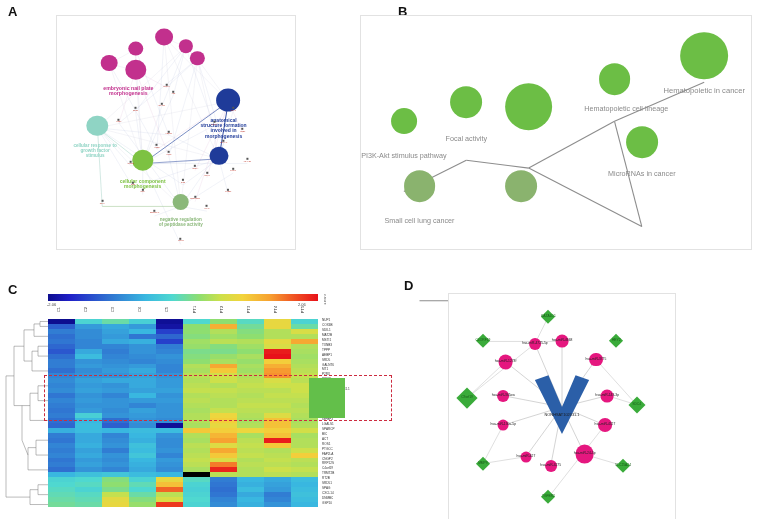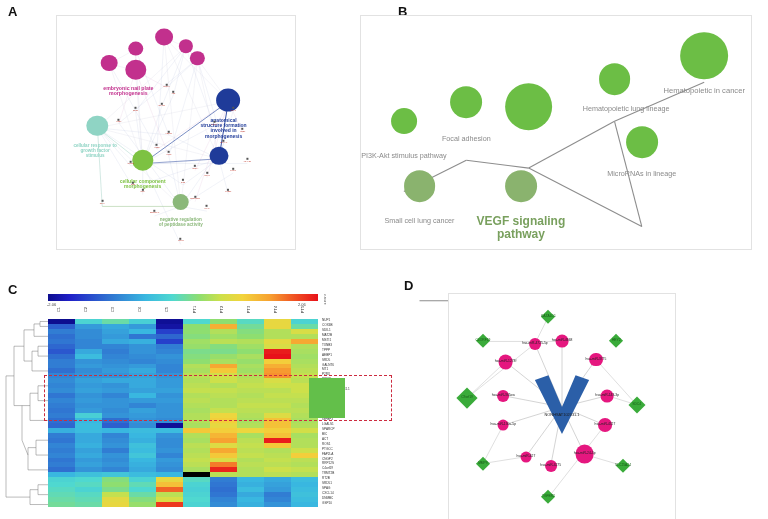--- a/index.html
+++ b/index.html
@@ -192,32 +192,31 @@
       <line x1="43" y1="39" x2="65" y2="27" stroke="#8d8d8d" stroke-width="1.1" opacity="1" vector-effect="non-scaling-stroke"></line>
       <line x1="65" y1="27" x2="88" y2="17" stroke="#8d8d8d" stroke-width="1.1" opacity="1" vector-effect="non-scaling-stroke"></line>
       <line x1="43" y1="39" x2="72" y2="54" stroke="#8d8d8d" stroke-width="1.1" opacity="1" vector-effect="non-scaling-stroke"></line>
       <line x1="65" y1="27" x2="72" y2="54" stroke="#8d8d8d" stroke-width="1.1" opacity="1" vector-effect="non-scaling-stroke"></line>
       <line x1="15" y1="73" x2="41" y2="73" stroke="#8d8d8d" stroke-width="1.1" opacity="1" vector-effect="non-scaling-stroke"></line>
     </svg>
   <div class="netB" id="panelB-nodes">
       <div class="nodeB" style="left: 11%; top: 45%; width: 6.63265%; height: 11.0638%; background: rgb(108, 190, 69);"></div>
       <div class="labB" style="left: 11%; top: 60%; font-size: 7.2px; color: rgb(138, 138, 138); font-weight: normal;">PI3K-Akt stimulus pathway</div>
       <div class="nodeB" style="left: 27%; top: 37%; width: 8.16327%; height: 13.617%; background: rgb(108, 190, 69);"></div>
-      <div class="labB" style="left: 27%; top: 53%; font-size: 7.2px; color: rgb(138, 138, 138); font-weight: normal;">Focal adhesion</div>
+      <div class="labB" style="left: 27%; top: 53%; font-size: 7.2px; color: rgb(138, 138, 138); font-weight: normal;">Focal activity</div>
       <div class="nodeB" style="left: 43%; top: 39%; width: 12.2449%; height: 20.4255%; background: rgb(108, 190, 69);"></div>
       <div class="nodeB" style="left: 65%; top: 27%; width: 8.16327%; height: 13.617%; background: rgb(108, 190, 69);"></div>
-      <div class="labB" style="left: 68%; top: 40%; font-size: 7.2px; color: rgb(138, 138, 138); font-weight: normal;">Hematopoietic lung lineage</div>
+      <div class="labB" style="left: 68%; top: 40%; font-size: 7.2px; color: rgb(138, 138, 138); font-weight: normal;">Hematopoietic cell lineage</div>
       <div class="nodeB" style="left: 88%; top: 17%; width: 12.2449%; height: 20.4255%; background: rgb(108, 190, 69);"></div>
       <div class="labB" style="left: 88%; top: 32%; font-size: 7.6px; color: rgb(138, 138, 138); font-weight: normal;">Hematopoietic in cancer</div>
       <div class="nodeB" style="left: 72%; top: 54%; width: 8.16327%; height: 13.617%; background: rgb(108, 190, 69);"></div>
-      <div class="labB" style="left: 72%; top: 68%; font-size: 7.2px; color: rgb(138, 138, 138); font-weight: normal;">MicroRNAs in lineage</div>
+      <div class="labB" style="left: 72%; top: 68%; font-size: 7.2px; color: rgb(138, 138, 138); font-weight: normal;">MicroRNAs in cancer</div>
       <div class="nodeB" style="left: 15%; top: 73%; width: 8.16327%; height: 13.617%; background: rgb(138, 179, 110);"></div>
       <div class="labB" style="left: 15%; top: 88%; font-size: 7.2px; color: rgb(138, 138, 138); font-weight: normal;">Small cell lung cancer</div>
       <div class="nodeB" style="left: 41%; top: 73%; width: 8.16327%; height: 13.617%; background: rgb(138, 179, 110);"></div>
-      <div class="labB" style="left: 41%; top: 91%; font-size: 12px; color: rgb(121, 160, 94); font-weight: bold;">VEGF signaling<br>pathway</div>
     </div>
 </div>
 
 <div id="panelC-wrap">
   <div class="panel-letter" style="left:8px;top:4px;">C</div>
   <div id="cbar"></div>
   <div id="cbar-min">-2.06</div>
   <div id="cbar-max">2.06</div>
   <div id="cbar-title">z-score</div>
   <div id="colhdr">

